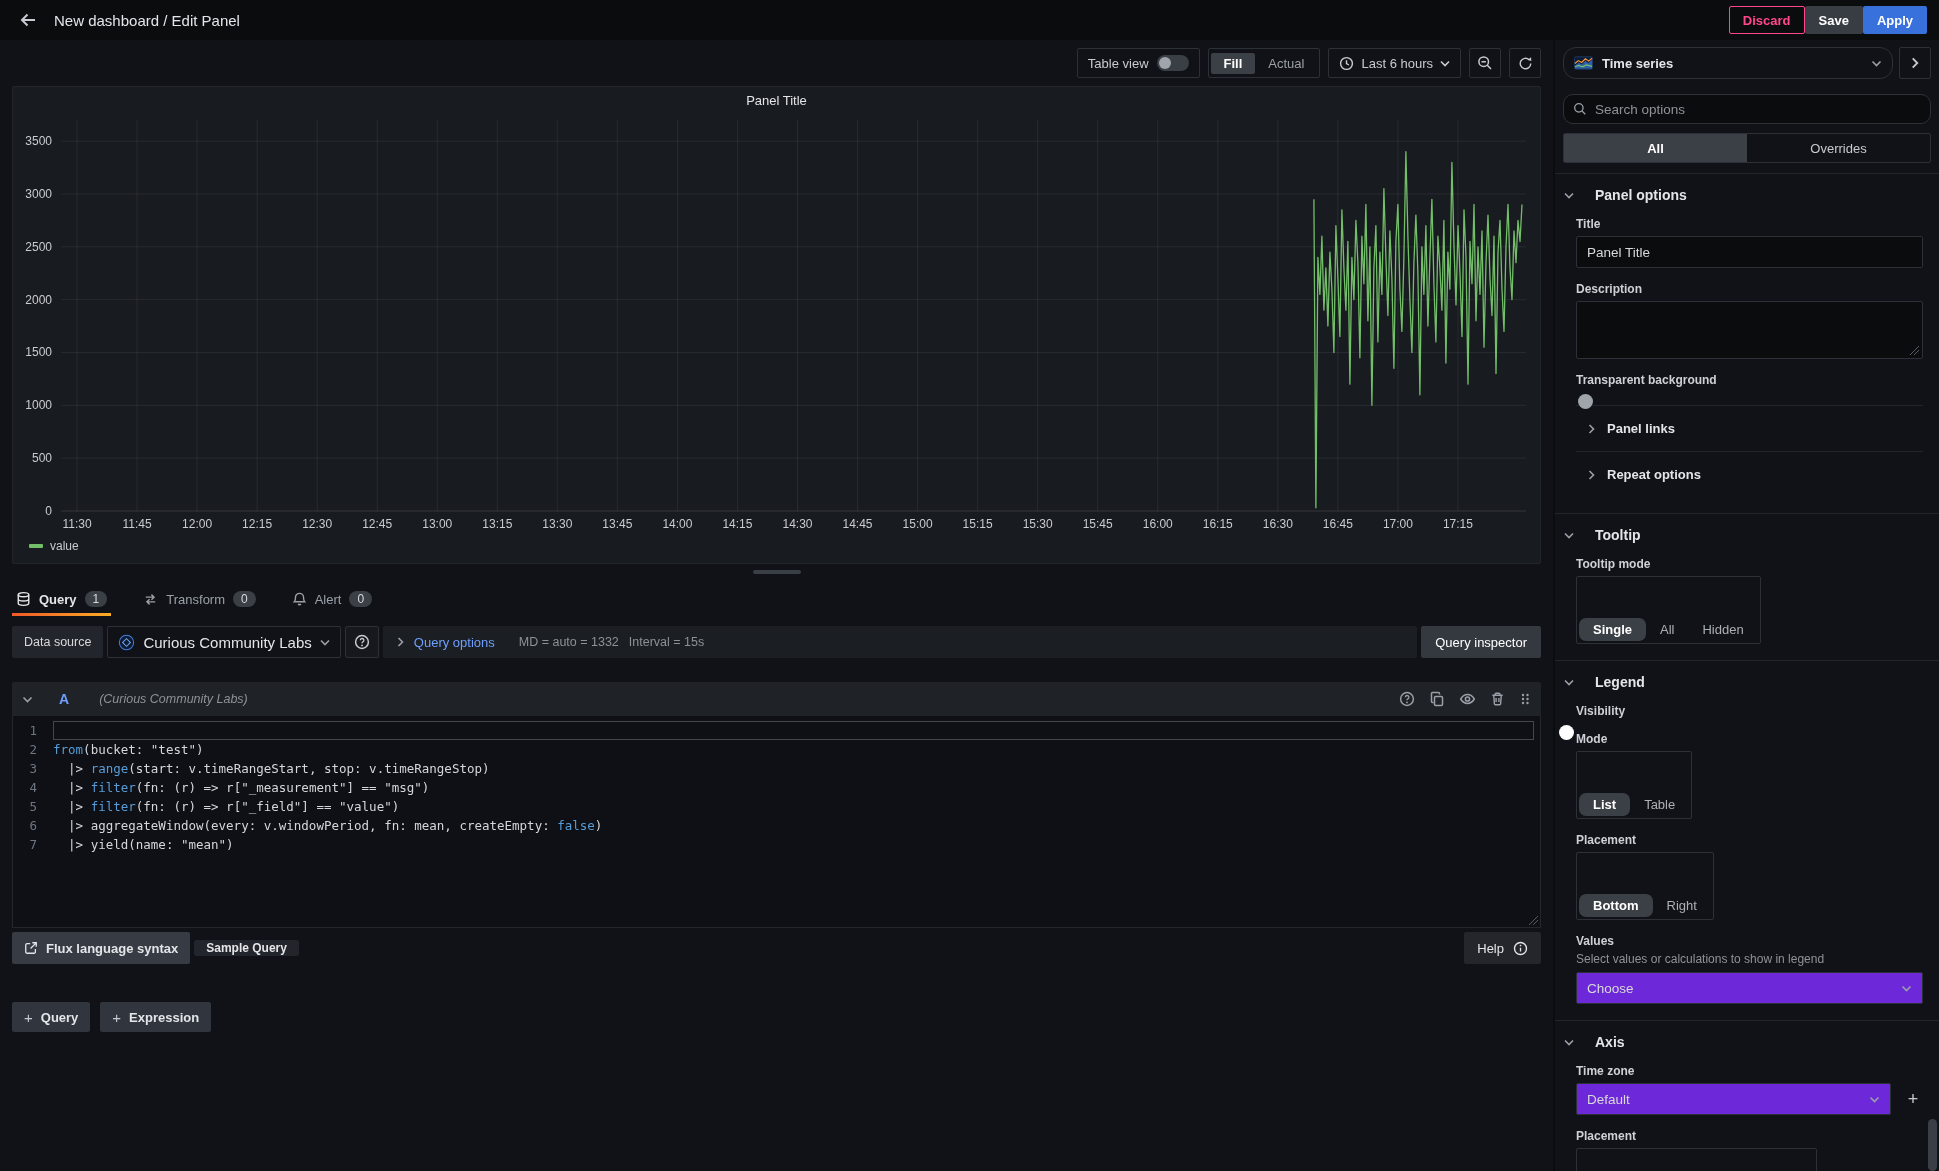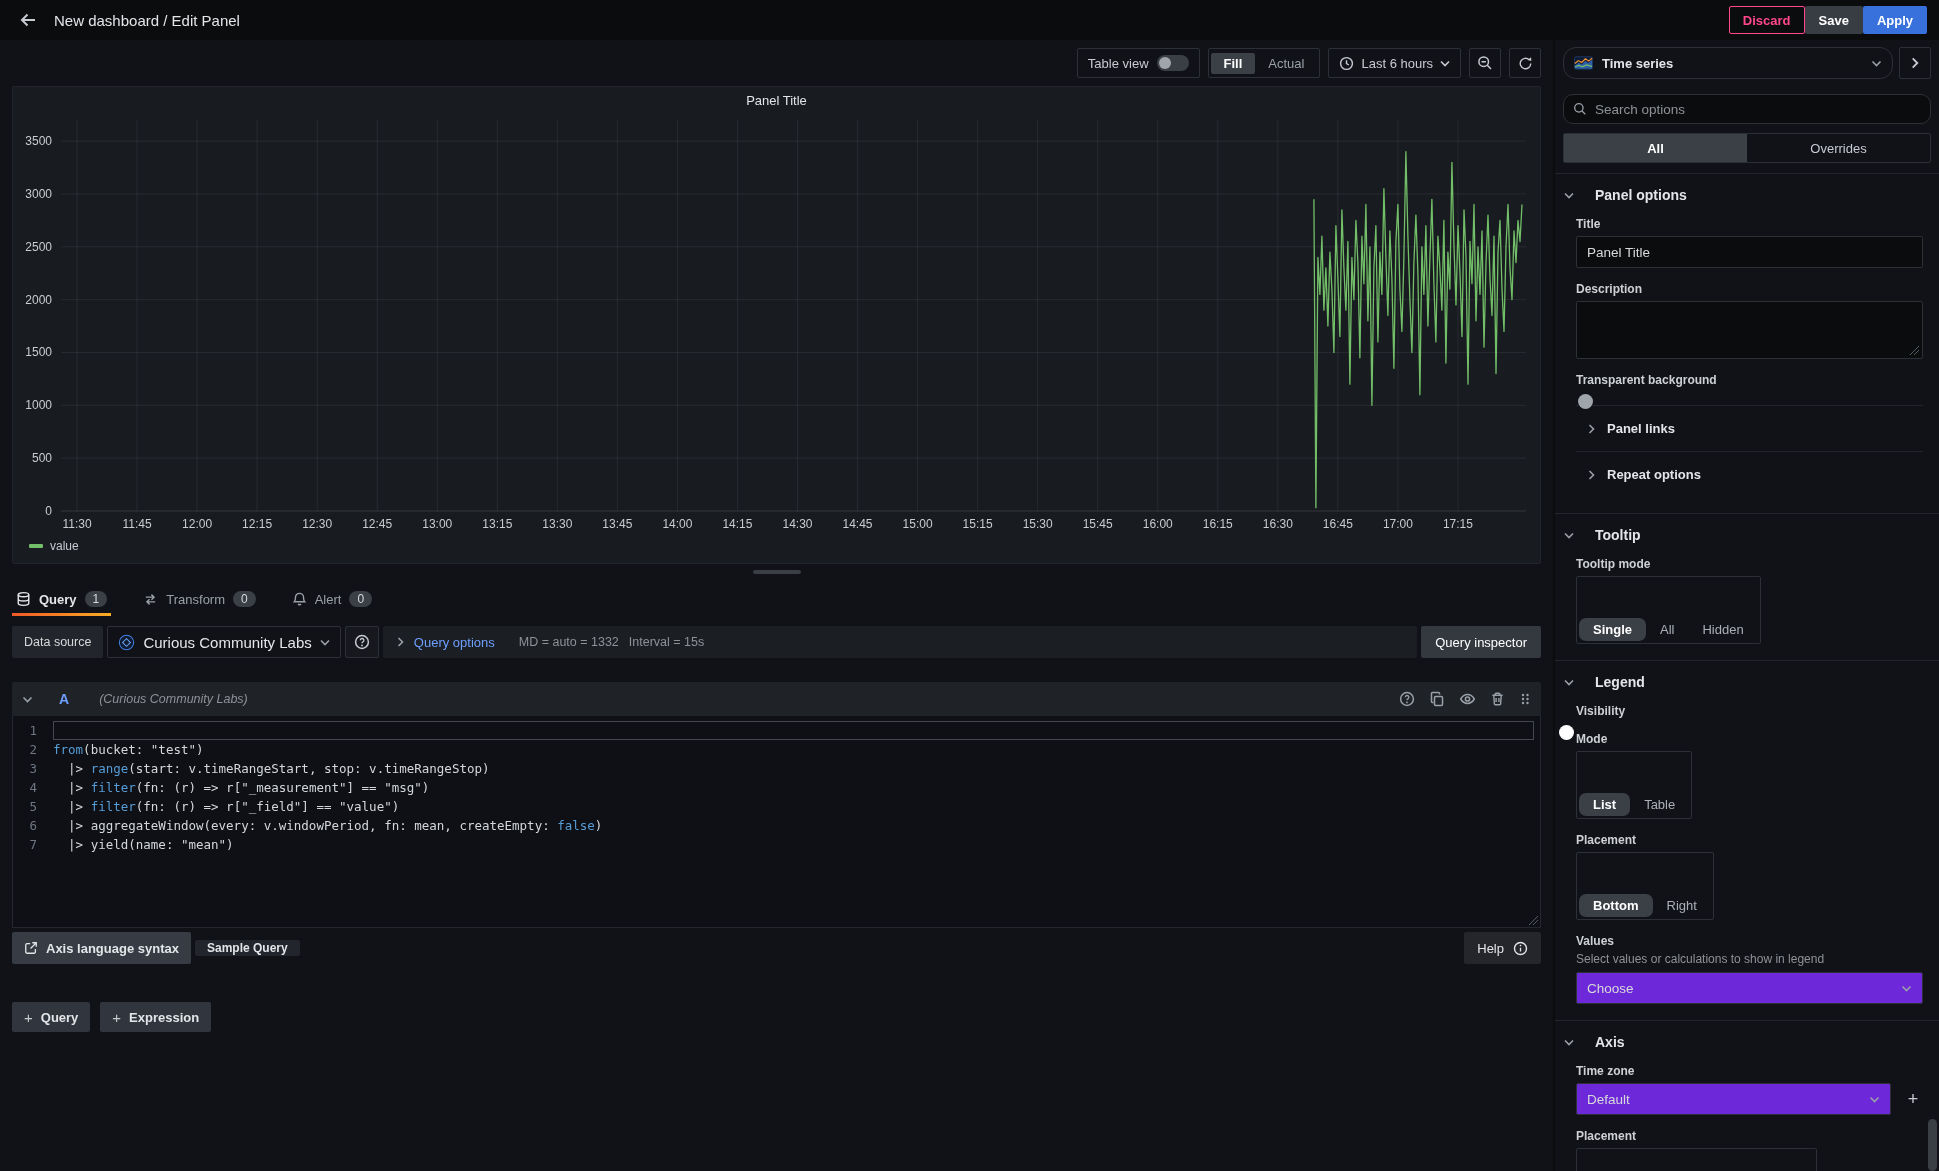--- a/index.html
+++ b/index.html
@@ -438,21 +438,21 @@
           </div>
         <div class="resize-corner"></div>
       </div>
       <div class="editor-footer">
         <div class="btn-flux">
           <span class="ic">
             <svg width="14" height="14" viewBox="0 0 16 16">
                 <path d="M7 3H3.5A1.5 1.5 0 0 0 2 4.5v8A1.5 1.5 0 0 0 3.5 14h8a1.5 1.5 0 0 0 1.5-1.5V9 M9.5 2H14v4.5 M13.6 2.4 L7.5 8.5"></path>
               </svg>
           </span>
-          <span>Axis language syntax</span>
+          <span>Flux language syntax</span>
         </div>
         <div class="btn-sample">Sample Query</div>
         <div class="btn-help">
           <span>Help</span>
           <span class="ic">
             <svg width="15" height="15" viewBox="0 0 16 16">
                 <circle cx="8" cy="8" r="6.4"></circle>
                 <path d="M8 7.2v4" stroke-width="1.4"></path>
                 <circle class="fill" cx="8" cy="4.8" r=".9"></circle>
               </svg>

